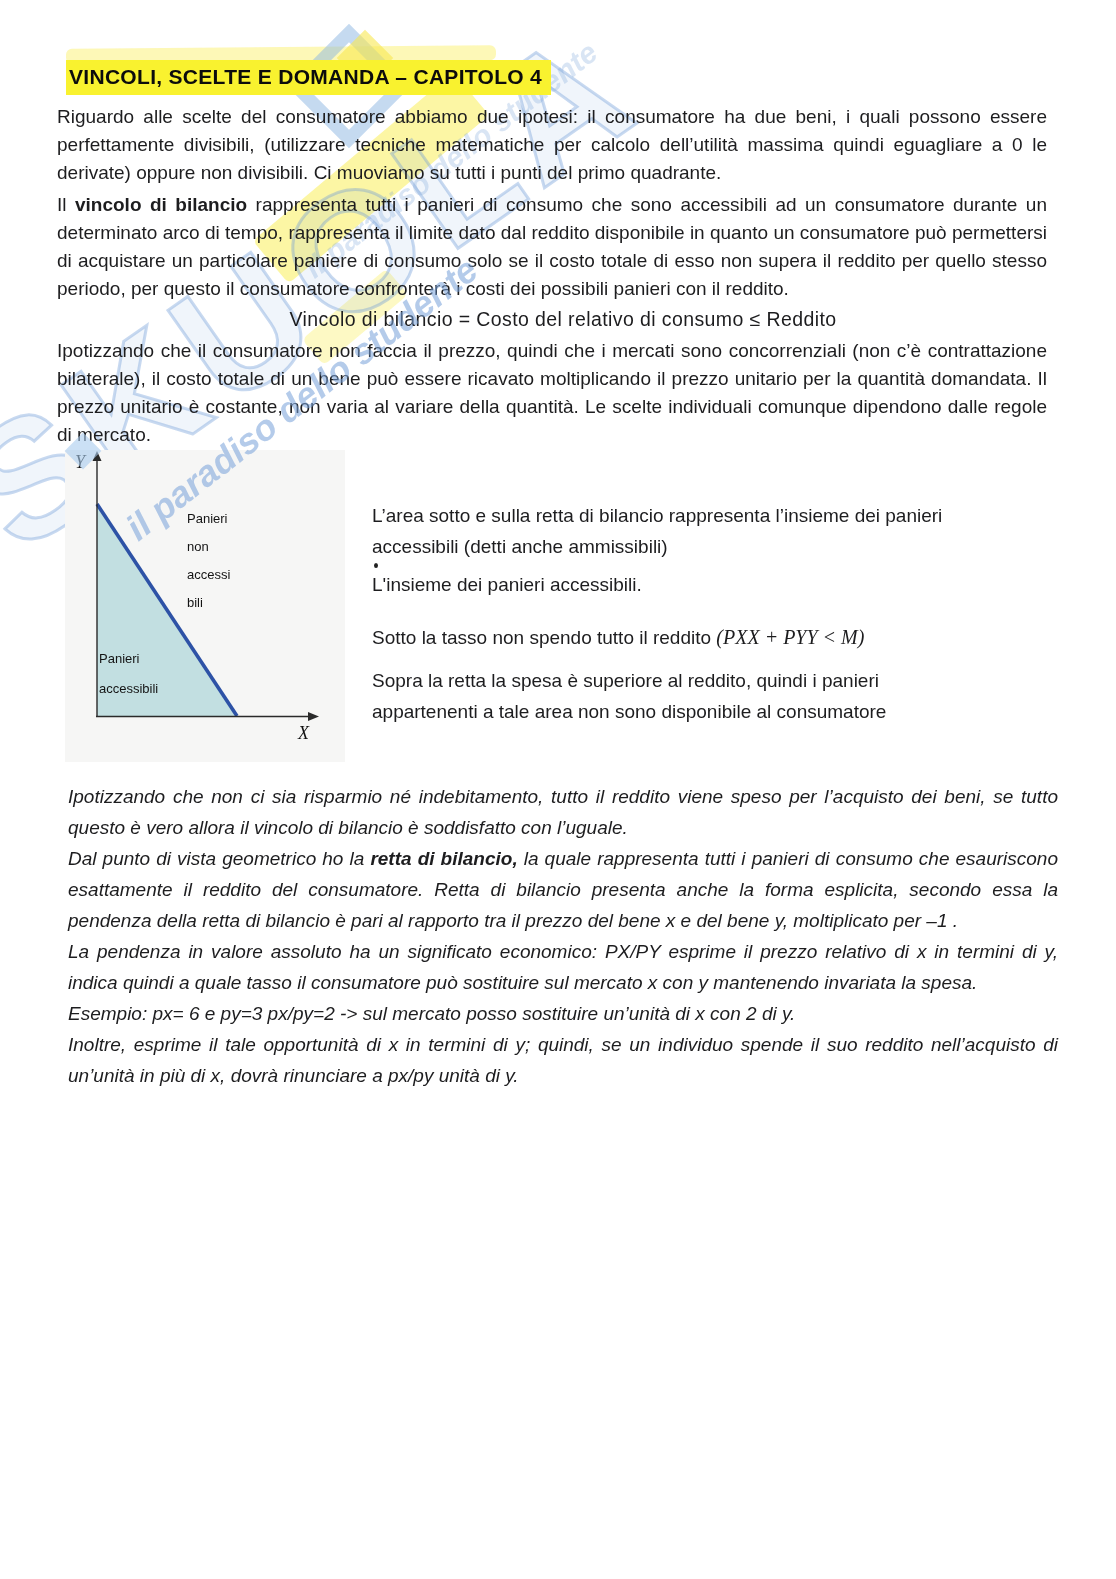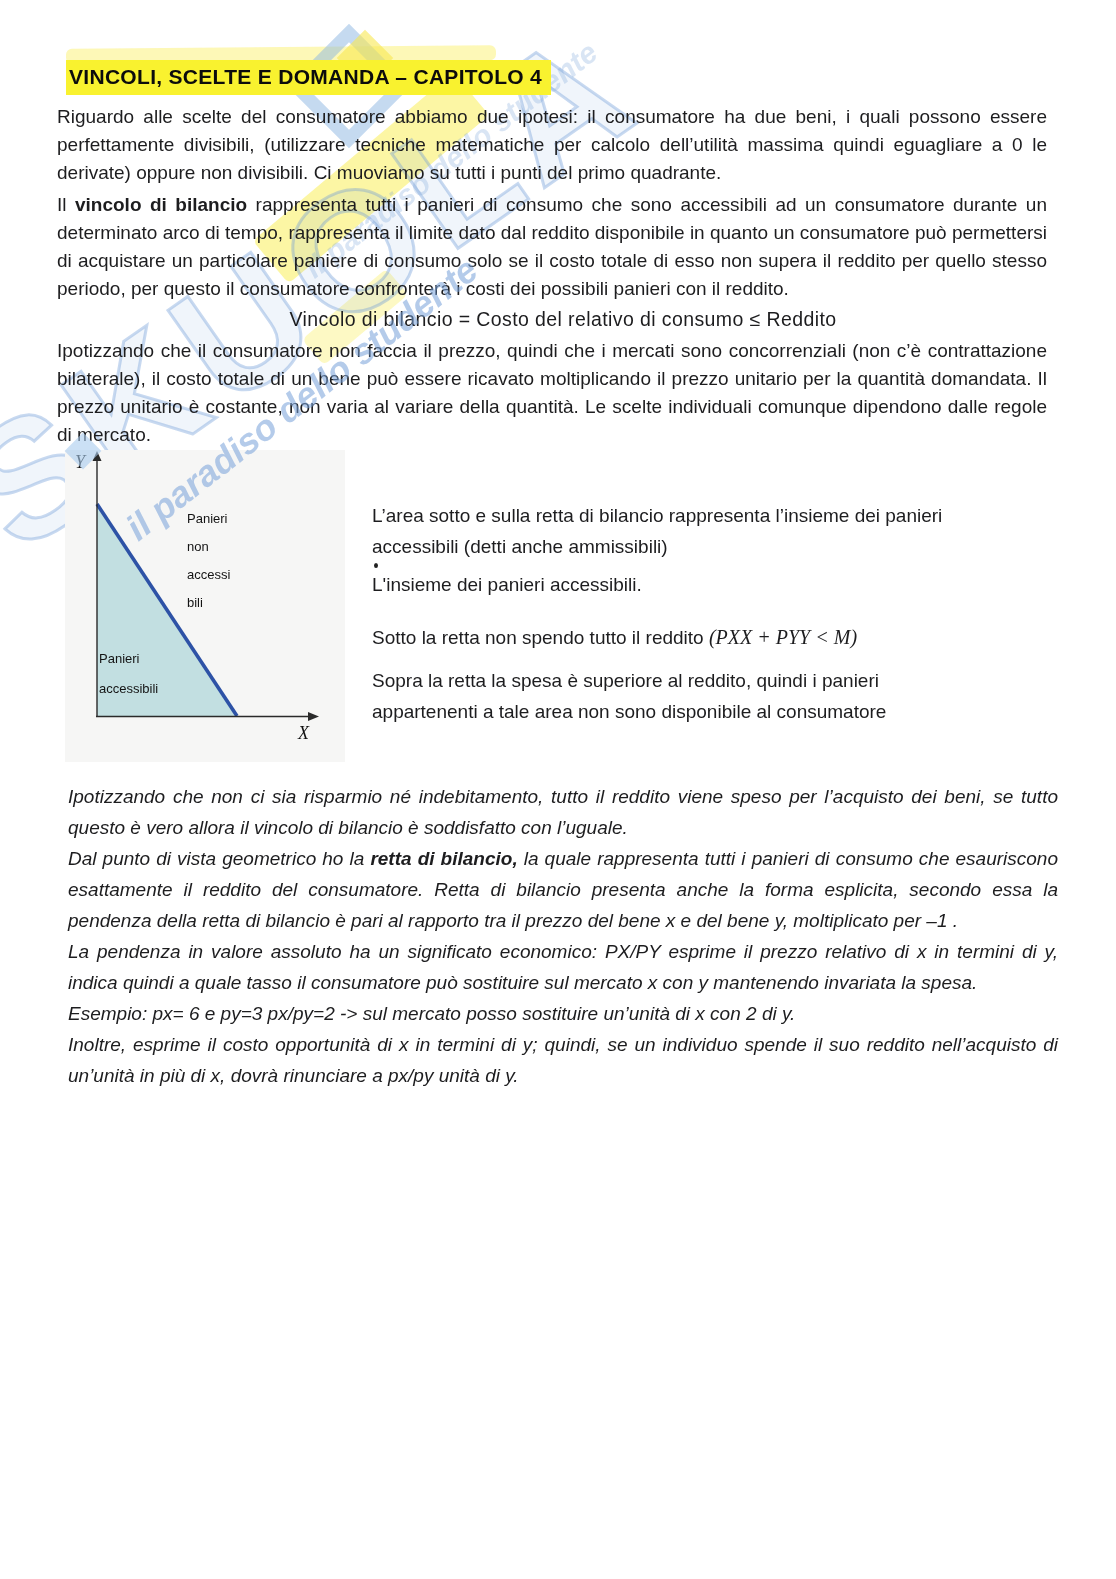--- a/index.html
+++ b/index.html
@@ -195,30 +195,30 @@
 non
 accessi
 bili</div>
       <div class="region-label acc">Panieri
 accessibili</div>
     </div>
 
     <div class="side">
       <div class="item i2">L’area sotto e sulla retta di bilancio rappresenta l’insieme dei panieri accessibili (detti anche ammissibili)</div>
       <div class="item i1"><span class="bullet-dot"></span><span>L'insieme dei panieri accessibili.</span></div>
-      <div class="item i3"><span>Sotto la retta non spendo tutto il reddito </span><span class="mathv">(PXX + PYY &lt; M)</span></div>
+      <div class="item i3"><span>Sotto la tasso non spendo tutto il reddito </span><span class="mathv">(PXX + PYY &lt; M)</span></div>
       <div class="item i4">Sopra la retta la spesa è superiore al reddito, quindi i panieri appartenenti a tale area non sono disponibile al consumatore</div>
     </div>
 
     <div class="bottom">
       <p>Ipotizzando che non ci sia risparmio né indebitamento, tutto il reddito viene speso per l’acquisto dei beni, se tutto questo è vero allora il vincolo di bilancio è soddisfatto con l’uguale.</p>
       <p><span>Dal punto di vista geometrico ho la </span><b class="runbold">retta di bilancio,</b><span> la quale rappresenta tutti i panieri di consumo che esauriscono esattamente il reddito del consumatore. Retta di bilancio presenta anche la forma esplicita, secondo essa la pendenza della retta di bilancio è pari al rapporto tra il prezzo del bene x e del bene y, moltiplicato per –1 .</span></p>
       <p>La pendenza in valore assoluto ha un significato economico: PX/PY esprime il prezzo relativo di x in termini di y, indica quindi a quale tasso il consumatore può sostituire sul mercato x con y mantenendo invariata la spesa.</p>
       <p>Esempio: px= 6 e py=3 px/py=2 -&gt; sul mercato posso sostituire un’unità di x con 2 di y.</p>
-      <p>Inoltre, esprime il costo opportunità di x in termini di y; quindi, se un individuo spende il suo reddito nell’acquisto di un’unità in più di x, dovrà rinunciare a px/py unità di y.</p>
+      <p>Inoltre, esprime il tale opportunità di x in termini di y; quindi, se un individuo spende il suo reddito nell’acquisto di un’unità in più di x, dovrà rinunciare a px/py unità di y.</p>
     </div>
 
   </div>
 
   <div class="wm-over">
     <div class="wm-diamond-fill d3"></div>
     <div class="wm-tagline t1">il paradiso dello studente</div>
   </div>
 
 </div>

